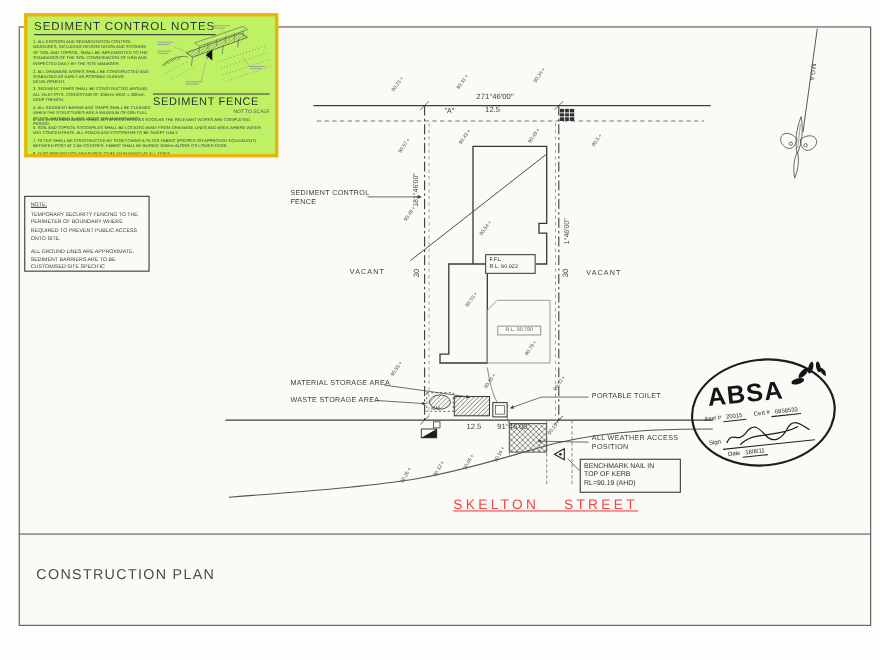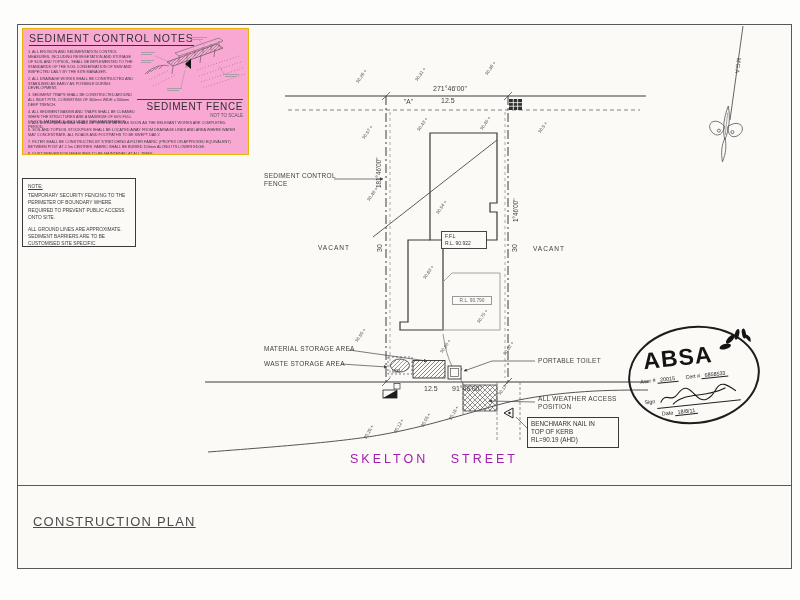--- a/index.html
+++ b/index.html
@@ -4,69 +4,69 @@
 <style>
   html,body{margin:0;padding:0;background:#fff;}
   #canvas{position:relative;width:800px;height:600px;background:#fdfdfb;overflow:hidden;
           font-family:"Liberation Sans",sans-serif;color:#3f3f3f;}
   .abs{position:absolute;}
   
   #sheet{left:17px;top:24px;width:773px;height:543px;border:1px solid #585858;background:#fbfaf7;}
   #titleDivider{left:17px;top:485px;width:774px;border-top:1px solid #5a5a5a;}
   .titleLine{left:33px;font-size:13px;letter-spacing:1.2px;color:#4c4c4c;}
   
-  #notesBox{left:22px;top:28px;width:225px;height:125px;border:1px solid #eab308;overflow:hidden;background:#f9a8d4;}
+  #notesBox{left:22px;top:12px;width:225px;height:125px;border:3px solid #eab308;overflow:hidden;background:#bef264;}
   #notesTitle{position:absolute;left:6px;top:3px;font-size:10.5px;letter-spacing:.8px;color:#333;
               border-bottom:1px solid #333;padding-bottom:1px;}
   .notesCol{position:absolute;font-size:3.8px;line-height:1.3;color:#3c3c3c;text-align:left;}
   #notesLeft{left:5px;top:21px;width:108px;}
   #notesBottom{left:5px;top:92px;width:214px;}
   .note-item{margin-bottom:2px;}
   #fenceDetailTitle{position:absolute;left:114px;top:70px;width:106px;border-top:1px solid #444;padding-top:1px;}
-  #fenceDetailTitle .big{font-size:10px;letter-spacing:.6px;color:#2e2e2e;text-align:right;}
+  #fenceDetailTitle .big{font-size:10px;letter-spacing:.6px;color:#2e2e2e;text-align:left;}
   #fenceDetailTitle .small{font-size:4.5px;text-align:right;color:#555;margin-top:1px;}
   
   #secNote{left:22px;top:178px;width:114px;height:69px;border:1px solid #3a3a3a;padding:4px 5px;
            font-size:4.8px;line-height:1.5;color:#3c3c3c;background:#fbfaf7;box-sizing:border-box;}
   #secNote .hd{text-decoration:underline;margin-bottom:2px;}
   #secNote .b2{margin-top:5px;}
   
   .lbl{position:absolute;font-size:6.5px;letter-spacing:.3px;color:#3e3e3e;white-space:nowrap;}
   .lbl2{line-height:1.25;}
   .dim{position:absolute;font-size:7px;color:#3e3e3e;white-space:nowrap;}
   .rot90{transform-origin:0 0;transform:rotate(-90deg);}
   .spot{position:absolute;font-size:4.6px;color:#4f4f4f;white-space:nowrap;transform-origin:0 50%;}
   .spot::after{content:"+";margin-left:1px;font-size:4.6px;}
   .boxedLabel{position:absolute;border:1px solid #3a3a3a;background:#fbfaf7;font-size:6.3px;
               line-height:1.3;padding:2px 3px;color:#333;}
   #fflBox{left:441px;top:231px;width:38px;border:1px solid #444;background:#fbfaf7;font-size:5px;
           line-height:1.35;padding:1px 3px;color:#333;}
   #rlBox{left:452px;top:296px;width:34px;border:1px solid #999;background:#fbfaf7;font-size:4.8px;
          padding:1px 2px;color:#666;text-align:center;}
-  #street{left:350px;top:452px;width:230px;text-align:left;font-size:12.5px;letter-spacing:3px;
-          word-spacing:16px;color:#a21caf;}
+  #street{left:350px;top:452px;width:230px;text-align:right;font-size:12.5px;letter-spacing:3px;
+          word-spacing:16px;color:#ef4444;text-decoration:underline;}
   #mmLbl{left:392px;top:369px;font-size:4.5px;color:#444;letter-spacing:.5px;}
   
   #stamp{left:628px;top:326px;width:132px;height:98px;transform:rotate(-6deg);}
   #stampEllipse{position:absolute;inset:0;border:2px solid #1d1d1d;border-radius:50%;}
   #stampName{position:absolute;left:17px;top:17px;font-size:23px;font-weight:bold;letter-spacing:1px;color:#141414;}
   .stampRow{position:absolute;font-size:5.4px;color:#222;white-space:nowrap;}
   .uline{border-bottom:.7px solid #222;padding:0 3px;}
   #mgaLbl{transform-origin:0 0;transform:rotate(97deg);font-size:6px;letter-spacing:1px;color:#4a4a4a;}
   svg{display:block;}
   .overlay{position:absolute;left:0;top:0;pointer-events:none;}
 </style>
 </head>
 <body>
 
 <div id="canvas">
 
   <div class="abs" id="sheet"></div>
   <div class="abs" id="titleDivider"></div>
-  <div class="abs titleLine" style="top:514px;text-decoration:underline;">CONSTRUCTION PLAN</div>
+  <div class="abs titleLine" style="top:514px;">CONSTRUCTION PLAN</div>
 
   <svg class="overlay" width="800" height="600" viewBox="0 0 800 600">
     <defs>
       <pattern id="hatch" width="4" height="4" patternUnits="userSpaceOnUse">
         <path d="M0,4 L4,0" stroke="#555" stroke-width="0.7"></path>
       </pattern>
       <pattern id="xhatch" width="5" height="5" patternUnits="userSpaceOnUse">
         <path d="M0,5 L5,0 M0,0 L5,5" stroke="#4a4a4a" stroke-width="0.6"></path>
       </pattern>
       <marker id="arr" viewBox="0 0 10 10" refX="9" refY="5" markerWidth="5" markerHeight="5" orient="auto-start-reverse">

